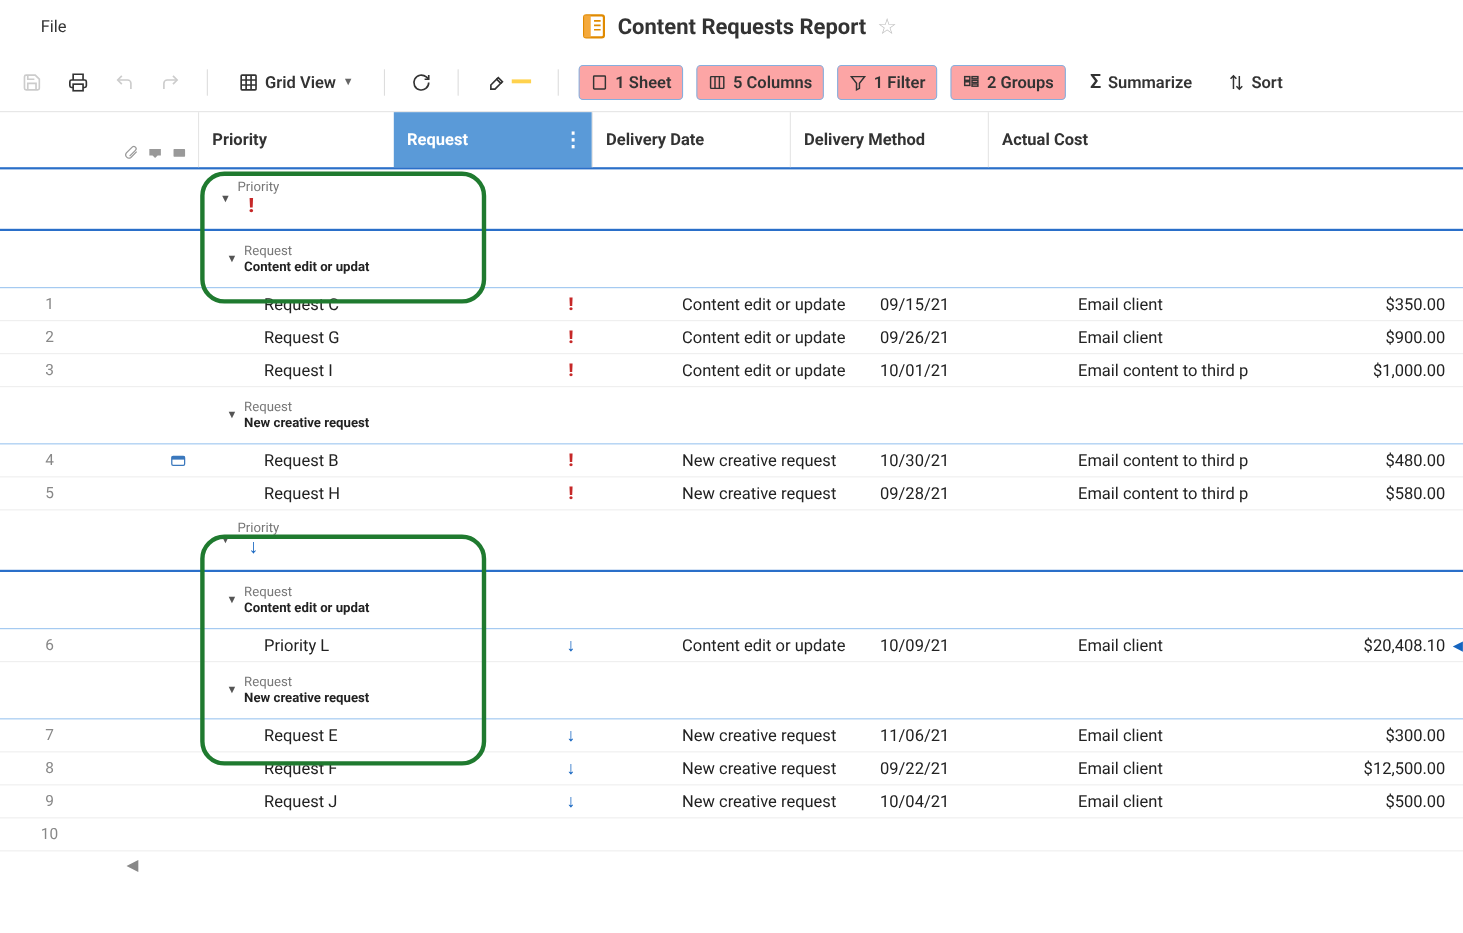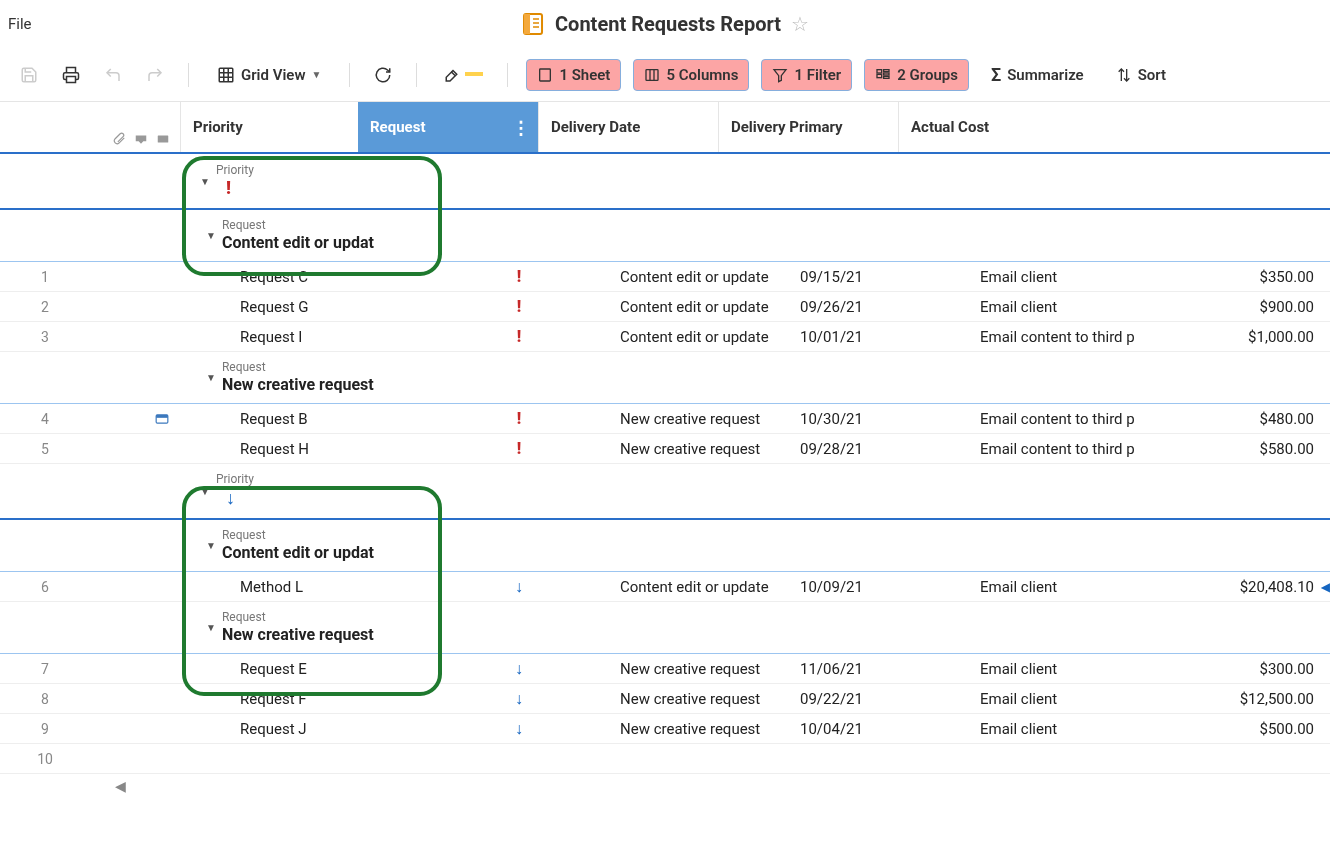--- a/index.html
+++ b/index.html
@@ -10,22 +10,23 @@
     background: #fff;
     width: 1330px;
     height: 848px;
     overflow: hidden;
   }
   
   .topbar {
     display: flex;
     align-items: center;
     height: 48px;
-    padding: 0 8px;
+    padding: 0 24px;
     position: relative;
+    margin-left: 13px;
   }
   .menu-file {
     font-size: 15px;
     color: #333;
     cursor: pointer;
   }
   .title-wrap {
     position: absolute;
     left: 50%;
     transform: translateX(-50%);
@@ -151,21 +152,21 @@
     font-size: 10px;
     margin-right: 6px;
     cursor: pointer;
   }
   .group-label {
     font-size: 12px;
     color: #777;
     line-height: 1.1;
   }
   .group-value {
-    font-size: 16px;
+    font-size: 12px;
     font-weight: 700;
     color: #222;
     line-height: 1.2;
     max-width: 220px;
     white-space: nowrap;
     overflow: hidden;
   }
   .group-col { display:flex; flex-direction:column; }
   .group-icon.high { color: #c62828; font-weight: 900; font-size: 18px; padding-left: 10px;}
   .group-icon.low  { color: #1565c0; font-size: 18px; padding-left: 10px;}
@@ -376,21 +377,21 @@
         <span>Priority</span>
       </div>
     <div class="colhead col-request selected">
       <span>Request</span>
       <span class="col-more-dots">⋮</span>
     </div>
     <div class="colhead col-date">
         <span>Delivery Date</span>
       </div>
     <div class="colhead col-method">
-        <span>Delivery Primary</span>
+        <span>Delivery Method</span>
       </div>
     <div class="colhead col-cost">
         <span>Actual Cost</span>
       </div>
   </div>
 
   
   <div class="group-hdr outer">
     <span class="disclosure">▼</span>
     <div class="group-col">
@@ -491,21 +492,21 @@
     <div class="group-col">
       <span class="group-label">Request</span>
       <span class="group-value">Content edit or updat</span>
     </div>
   </div>
 
   
   <div class="row" style="position:relative;">
     <span class="rownum">6</span>
     <span class="rowicons"></span>
-    <span class="cell col-primary">Method L</span>
+    <span class="cell col-primary">Priority L</span>
     <span class="cell col-priority"><span class="pri-low">↓</span></span>
     <span class="cell col-request">Content edit or update</span>
     <span class="cell col-date">10/09/21</span>
     <span class="cell col-method">Email client</span>
     <span class="cell col-cost">$20,408.10</span>
     <span class="row-marker">◀</span>
   </div>
 
   
   <div class="group-hdr inner" style="padding-left:206px;">

